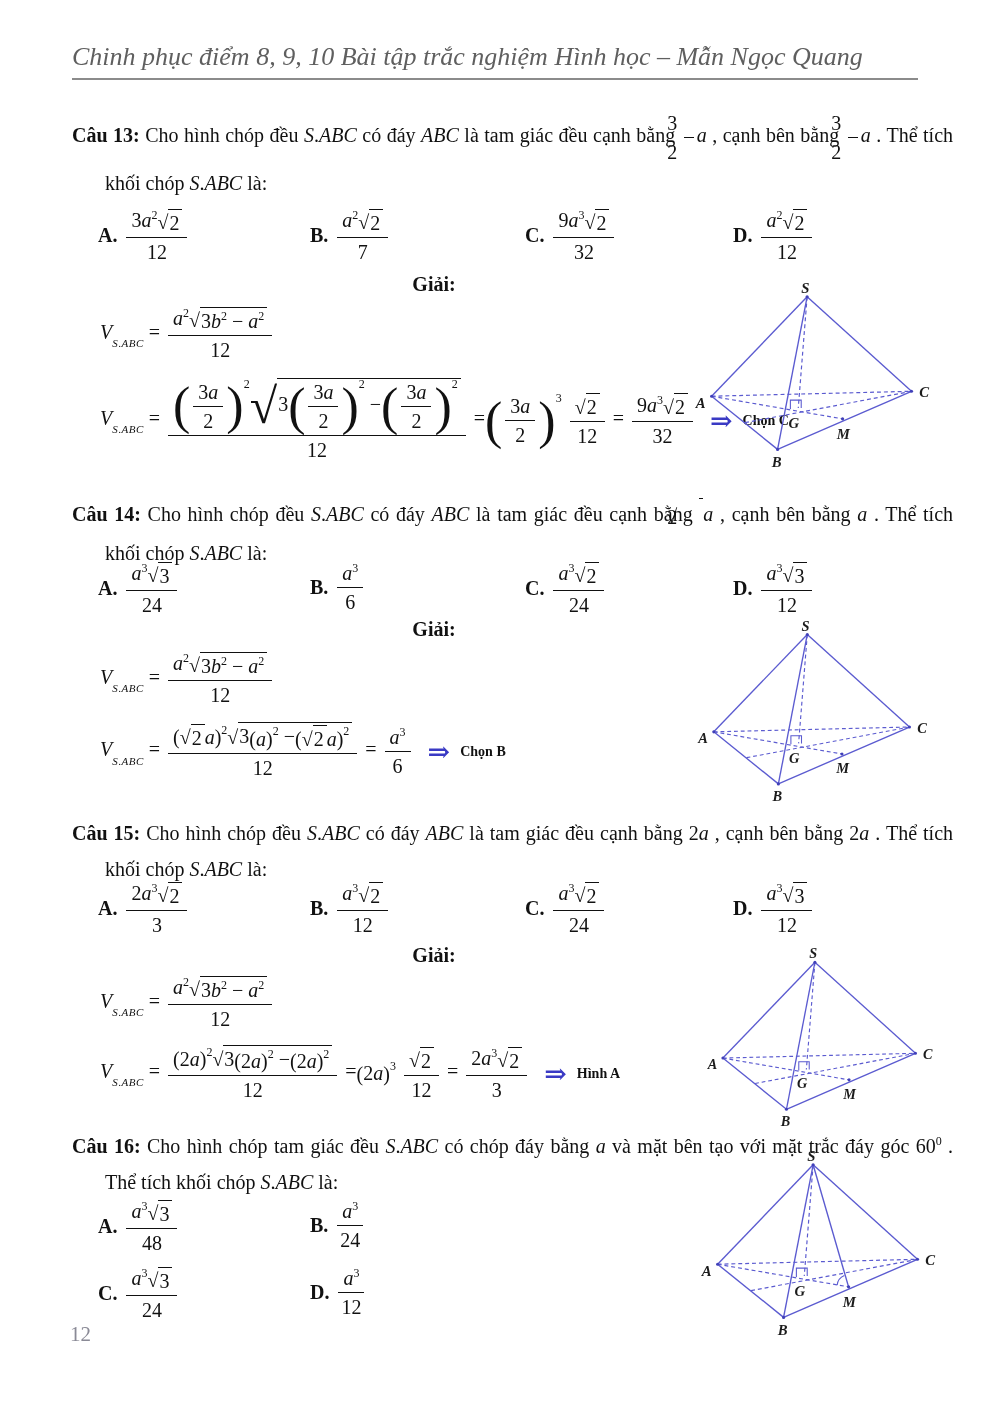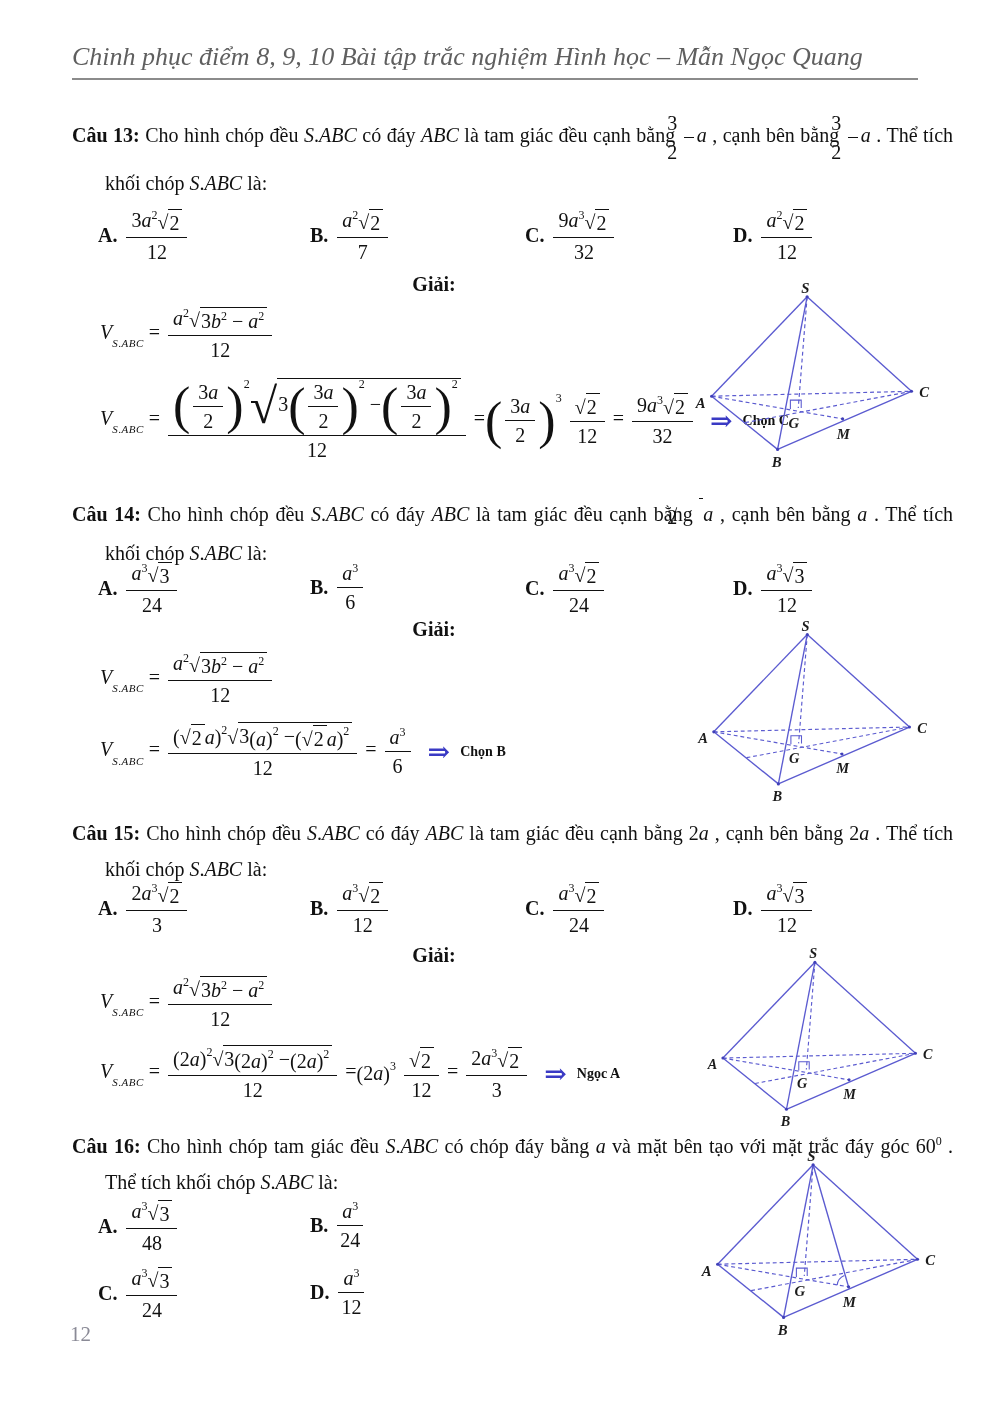--- a/index.html
+++ b/index.html
@@ -409,21 +409,21 @@
             </span></span>
           <span class="fden">12</span>
         </span> = <span class="frac">
           <span class="fnum">2<i>a</i><sup>3</sup><span class="sqrt">
               <span class="rsign">√</span>
               <span class="rbody">2</span>
             </span></span>
           <span class="fden">3</span>
         </span></span>
     <span class="arrow">⇒</span>
-    <span class="choose">Ngọc A</span>
+    <span class="choose">Hình A</span>
   </div>
 
   <svg class="abs pyr" style="left:700px;top:948px" width="245" height="185" viewBox="0 0 250 195">
     <line class="hid" x1="20" y1="116" x2="223" y2="111"></line>
     <line class="hid" x1="117" y1="15" x2="108" y2="128"></line>
     <line class="hid" x1="20" y1="116" x2="153" y2="139"></line>
     <line class="hid" x1="223" y1="111" x2="53" y2="143"></line>
     <path class="mark" d="M100,129 L100,120 L111,120 L111,128"></path>
     <line class="edge" x1="117" y1="15" x2="20" y2="116"></line>
     <line class="edge" x1="117" y1="15" x2="87" y2="170"></line>

